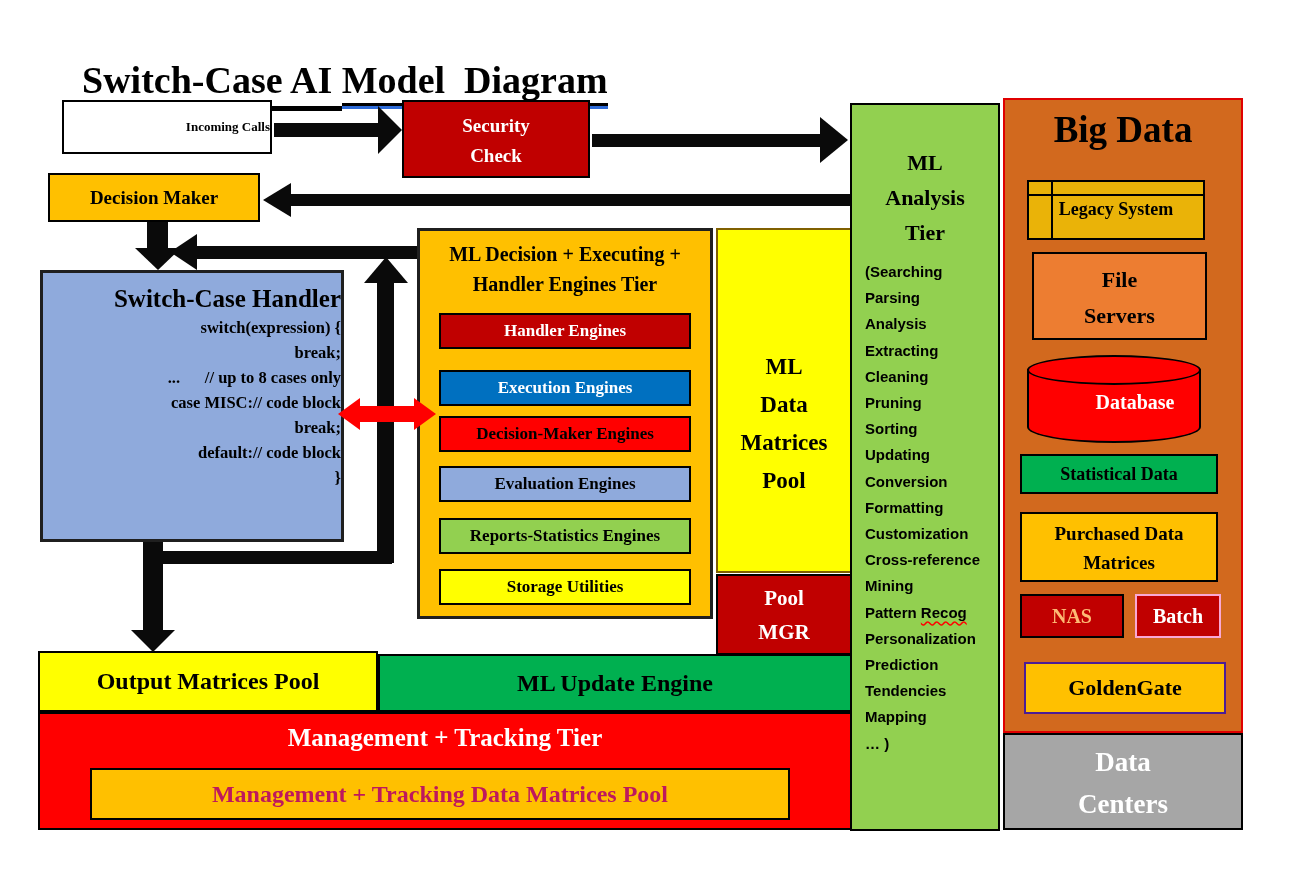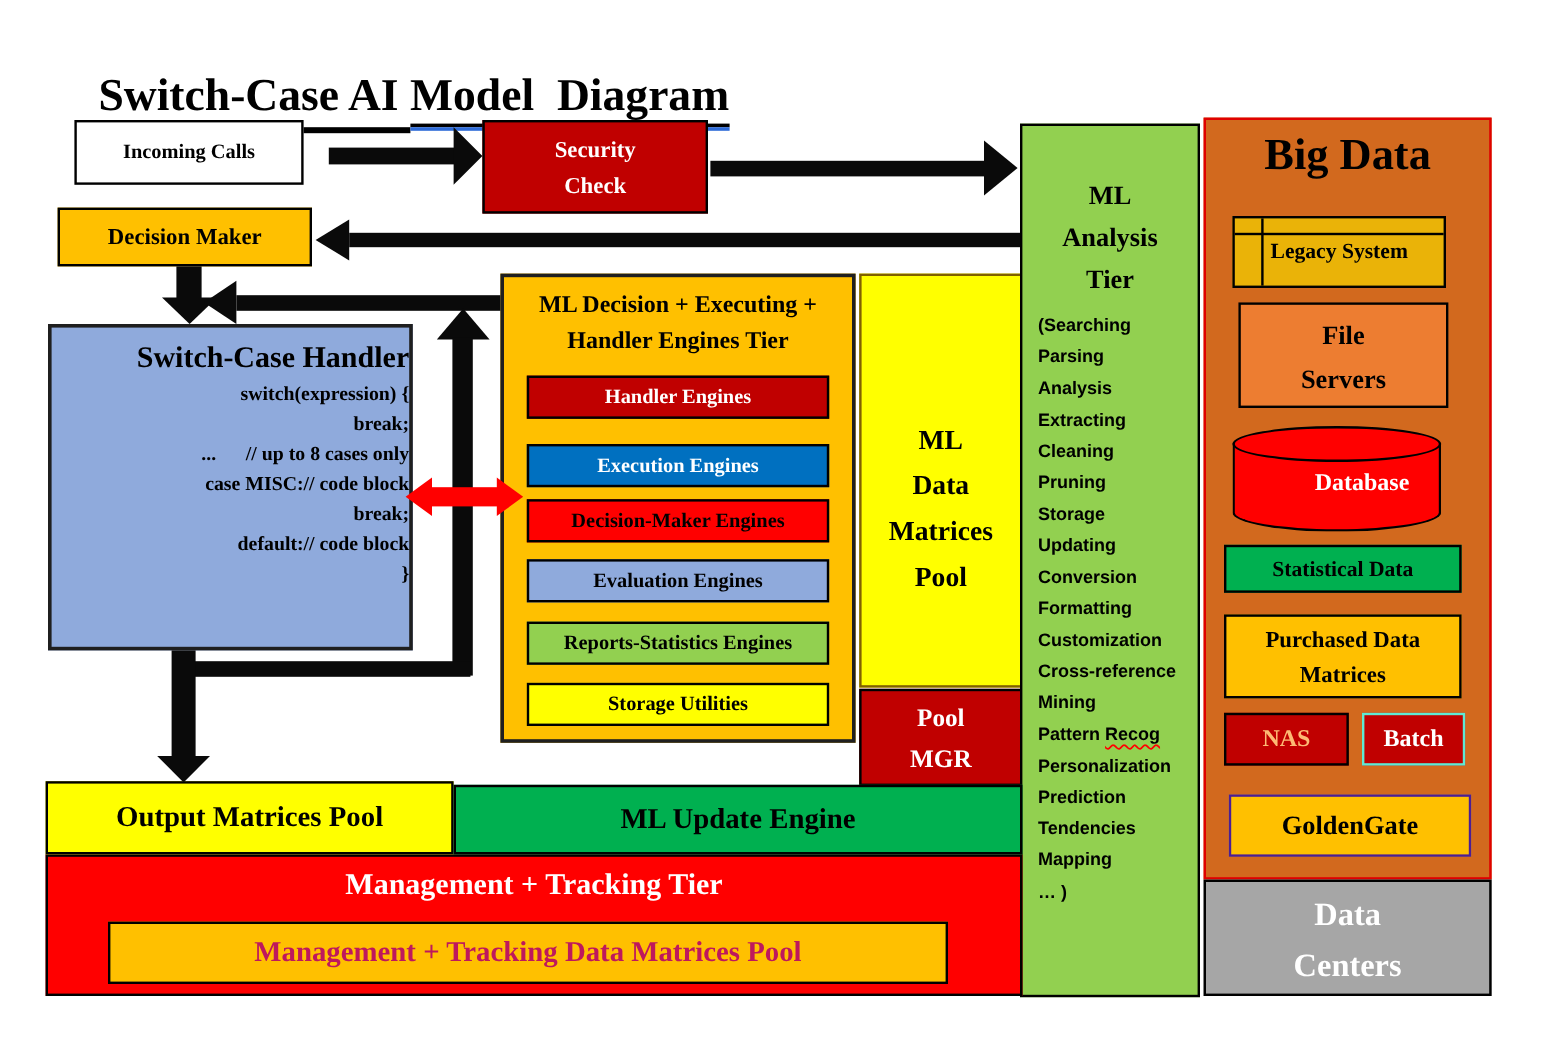--- a/index.html
+++ b/index.html
@@ -20,21 +20,21 @@
 
   
   .shaft { position:absolute; background:#0a0a0a; z-index:3; }
   .tri   { position:absolute; width:0; height:0; z-index:3; }
   .rshaft{ position:absolute; background:#FF0000; z-index:4; }
   .rtri  { position:absolute; width:0; height:0; z-index:4; }
 
   
   .blk { border:2px solid #000; }
 
-  #incoming { left:62px; top:100px; width:191px; height:54px; background:#fff; font-size:17px; line-height:50px; }
+  #incoming { left:62px; top:100px; width:210px; height:54px; background:#fff; font-size:13px; line-height:50px;text-align:right; }
   #security { left:402px; top:100px; width:188px; height:78px; background:#C00000; color:#fff; font-size:19px; line-height:30px; padding-top:9px; }
   #decision { left:48px; top:173px; width:212px; height:49px; background:#FFC000; font-size:19px; line-height:45px; }
 
   
   #handler { left:40px; top:270px; width:304px; height:272px; background:#8FAADC; border:3px solid #1f1f1f; text-align:right; }
   #handler .h-title { font-size:25px; font-weight:bold; padding:12px 0 2px 14px; }
   #handler .code { padding-left:14px; font-size:16.5px; font-weight:bold; line-height:25px; }
   #handler .code div { white-space:pre; }
   #handler .code .ind { padding-left:10px; }
 
@@ -73,21 +73,21 @@
   #legacy .lg-v { position:absolute; left:22px; top:0; bottom:0; border-left:2px solid #000; }
   #fileservers { left:27px; top:152px; width:175px; height:88px; background:#ED7D31; border:2px solid #000;
                  font-size:22px; line-height:36px; padding-top:8px; }
   #cyl-top  { left:22px; top:255px; width:174px; height:30px; background:#FF0000; border:2px solid #000; border-radius:50%; z-index:2; }
   #cyl-body { left:22px; top:269px; width:174px; height:74px; background:#FF0000; border:2px solid #000; border-top:none;
               border-radius:0 0 50% 50% / 0 0 16px 16px; color:#fff; font-size:20px; padding-top:22px; z-index:1;padding-left:42px; }
   #statistical { left:15px; top:354px; width:198px; height:40px; background:#00B050; border:2px solid #000; font-size:18px; line-height:36px; }
   #purchased { left:15px; top:412px; width:198px; height:70px; background:#FFC000; border:2px solid #000;
                font-size:19px; line-height:29px; padding-top:5px; }
   #nas   { left:15px;  top:494px; width:104px; height:44px; background:#C00000; border:2px solid #000; color:#fdba74; font-size:20px; line-height:40px; }
-  #batch { left:130px; top:494px; width:86px;  height:44px; background:#C00000; border:2px solid #5eead4; color:#fff; font-size:20px; line-height:40px; }
+  #batch { left:130px; top:494px; width:86px;  height:44px; background:#C00000; border:2px solid #f9a8d4; color:#fff; font-size:20px; line-height:40px; }
   #goldengate { left:19px; top:562px; width:202px; height:52px; background:#FFC000; border:2px solid #4c1d95; font-size:22px; line-height:48px; }
 
   #datacenters { left:1003px; top:733px; width:240px; height:97px; background:#A6A6A6; border:2px solid #000;
                  color:#fff; font-size:27px; line-height:42px; padding-top:6px; }
 
   
   #outputpool { left:38px; top:651px; width:340px; height:61px; background:#FFFF00; border:2.5px solid #000; font-size:24px; line-height:56px; z-index:2; }
   #mlupdate   { left:378px; top:654px; width:474px; height:58px; background:#00B050; border:2px solid #000; font-size:24px; line-height:54px; z-index:2; }
   #mgmt { left:38px; top:712px; width:814px; height:118px; background:#FF0000; border:2px solid #000; color:#fff; font-size:25px; padding-top:10px; z-index:1; }
   #mgmtpool { left:90px; top:768px; width:700px; height:52px; background:#FFC000; border:2px solid #000; color:#be185d; font-size:24px; line-height:48px; z-index:2; }
@@ -177,21 +177,21 @@
       <div>Analysis</div>
       <div>Tier</div>
     </div>
     <div class="g-list">
       <div>(Searching</div>
       <div>Parsing</div>
       <div>Analysis</div>
       <div>Extracting</div>
       <div>Cleaning</div>
       <div>Pruning</div>
-      <div>Storage</div>
+      <div>Sorting</div>
       <div>Updating</div>
       <div>Conversion</div>
       <div>Formatting</div>
       <div>Customization</div>
       <div>Cross-reference</div>
       <div>Mining</div>
       <div><span>Pattern </span><span class="wavy">Recog</span></div>
       <div>Personalization</div>
       <div>Prediction</div>
       <div>Tendencies</div>

